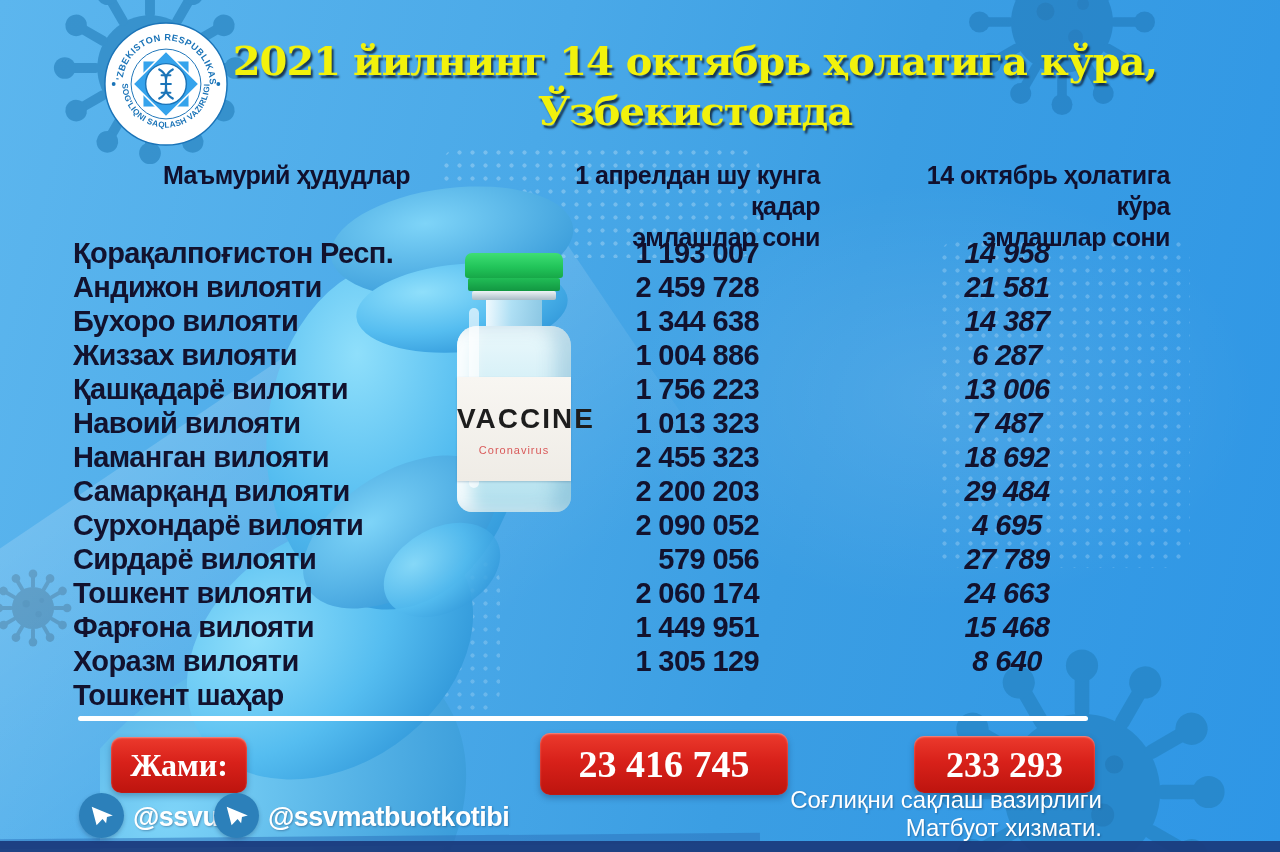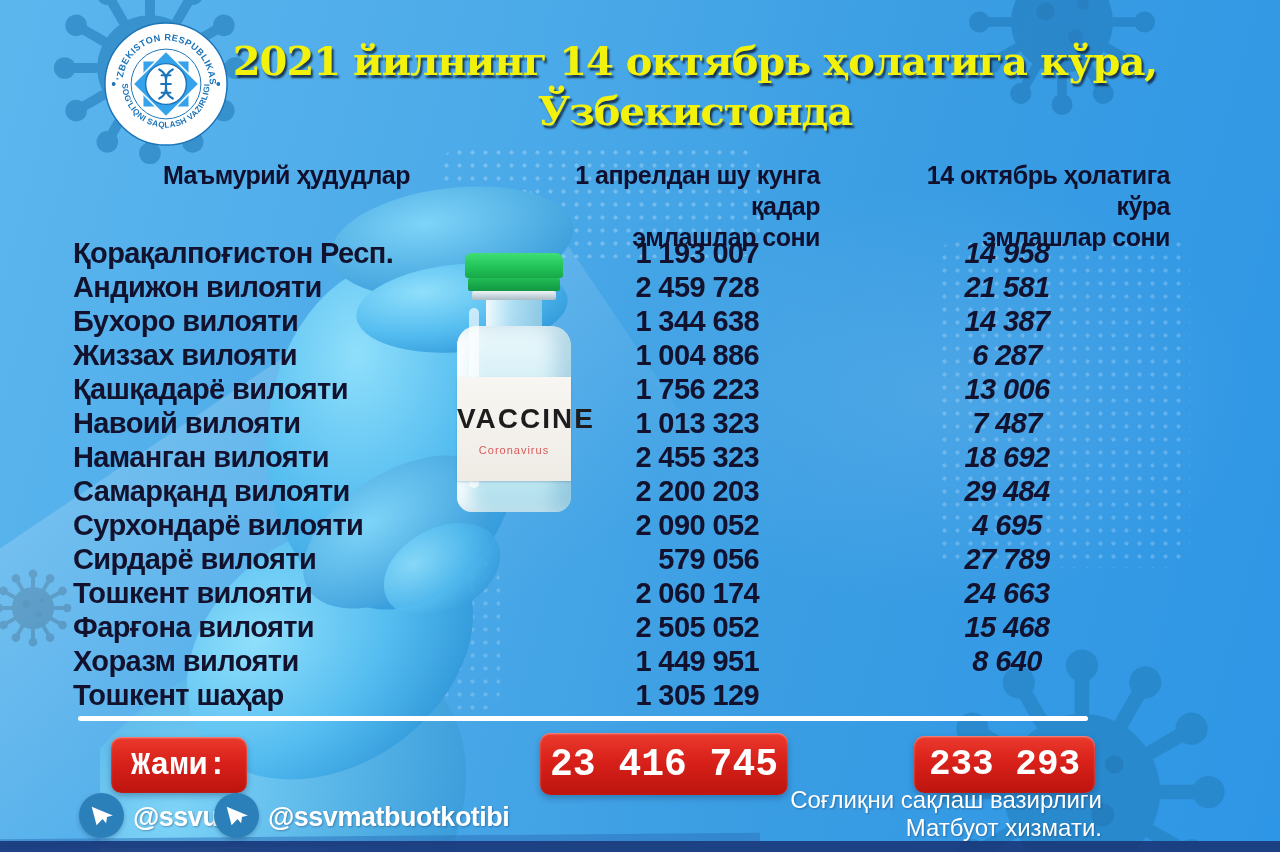--- a/index.html
+++ b/index.html
@@ -47,21 +47,21 @@
   .col{z-index:5;color:#12122e;font-weight:bold;font-size:29px;line-height:34px;letter-spacing:-.6px;white-space:nowrap;}
   .col div{height:34px;}
   .col-regions{left:73px;top:236px;width:380px;text-align:left;}
   .col-since{left:523px;top:236px;width:236px;text-align:right;}
   .col-daily{left:893px;top:236px;width:228px;text-align:center;font-style:italic;}
   .divider{left:78px;top:716px;width:1010px;height:5px;background:#ffffff;border-radius:3px;z-index:5;}
   
   .badge{z-index:5;display:flex;align-items:center;justify-content:center;border-radius:10px;
          background:linear-gradient(180deg,#ec3a2d 0%,#d8211a 45%,#bd140e 100%);
          box-shadow:0 3px 6px rgba(20,50,90,.35), inset 0 1px 2px rgba(255,255,255,.45);
-         font-family:Liberation Mono, monospace;font-weight:bold;color:#ffffff;}
+         font-family:Liberation Serif, serif;font-weight:bold;color:#ffffff;}
   .badge-label{left:111px;top:737px;width:136px;height:56px;font-size:32px;}
   .badge-since{left:540px;top:733px;width:248px;height:62px;font-size:38px;}
   .badge-daily{left:914px;top:736px;width:181px;height:57px;font-size:36px;}
   
   .tg-icon{width:45px;height:45px;border-radius:50%;background:#2c80ba;z-index:5;
            display:flex;align-items:center;justify-content:center;box-shadow:0 2px 4px rgba(20,50,90,.3);}
   .tg-text{z-index:5;color:#ffffff;font-size:27px;font-weight:bold;letter-spacing:-.5px;
            text-shadow:1px 1px 2px rgba(20,50,90,.4);}
   .ministry{right:178px;top:786px;width:420px;z-index:5;text-align:right;color:#ffffff;
             font-size:24px;line-height:28px;text-shadow:1px 1px 2px rgba(20,50,90,.4);}
@@ -242,21 +242,20 @@
     <div>2 459 728</div>
     <div>1 344 638</div>
     <div>1 004 886</div>
     <div>1 756 223</div>
     <div>1 013 323</div>
     <div>2 455 323</div>
     <div>2 200 203</div>
     <div>2 090 052</div>
     <div>579 056</div>
     <div>2 060 174</div>
-    <div>2 505 052</div>
     <div>1 449 951</div>
     <div>1 305 129</div>
   </div>
 
   <div class="abs col col-daily">
     <div>14 958</div>
     <div>21 581</div>
     <div>14 387</div>
     <div>6 287</div>
     <div>13 006</div>

